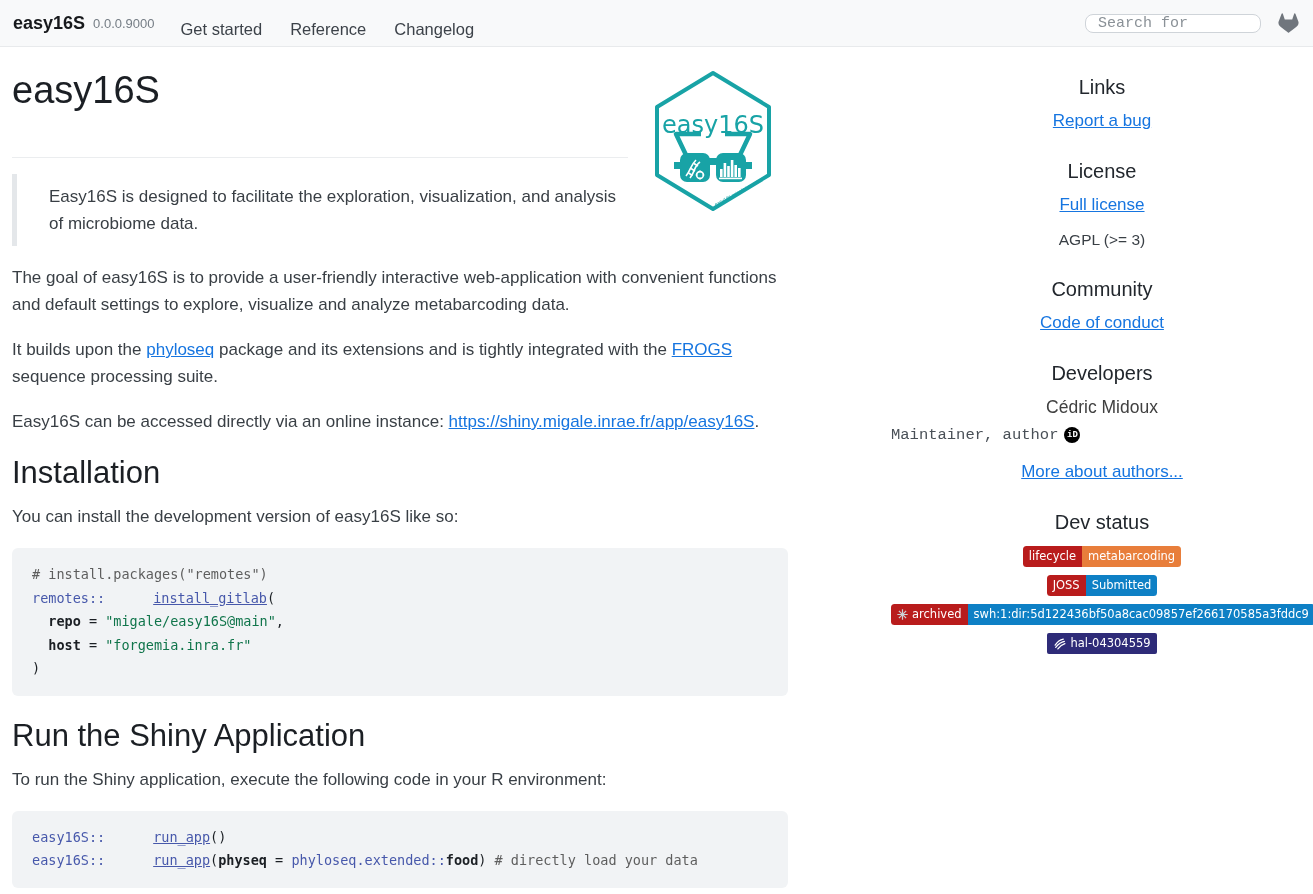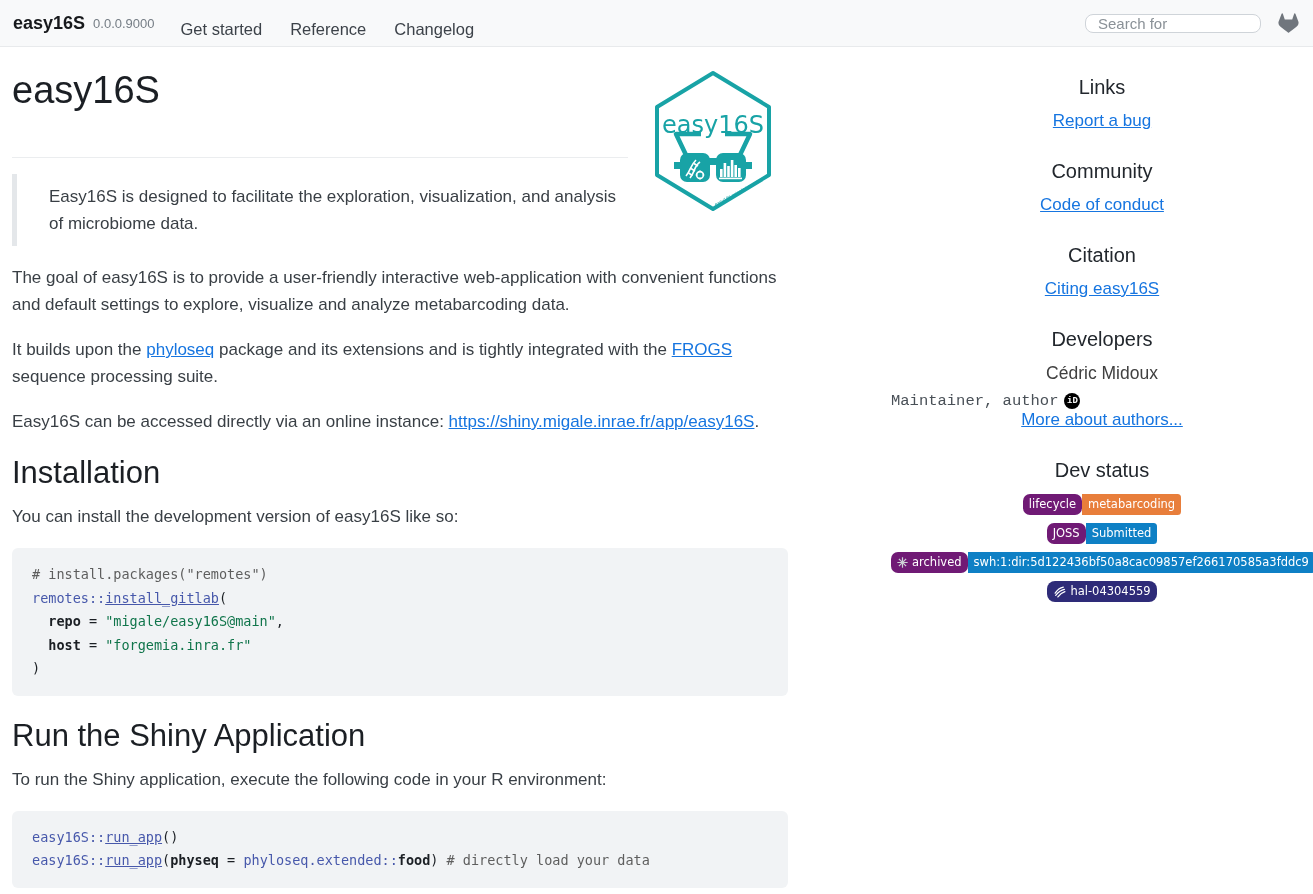--- a/index.html
+++ b/index.html
@@ -14,21 +14,21 @@
     display:flex; align-items:center; padding:0 14px 0 13px;
   }
   .brand{ font-size:18px; font-weight:700; color:#17191c; text-decoration:none; }
   .version{ font-size:13px; color:#757d85; margin-left:8px; }
   .nav-links{ display:flex; gap:28px; margin-left:26px; }
   .nav-links a{ font-size:16.5px; color:#3c4249; text-decoration:none;margin-top:12px; }
   .search{ margin-left:auto; }
   .search input{
     width:176px; height:19px; border:1px solid #cfd4d9; border-radius:8px;
     padding:0 12px; font-size:15px; color:#495057; background:#fff; outline:none;
-    font-family:Liberation Sans, sans-serif;
+    font-family:Liberation Mono, monospace;
   }
   .search input::placeholder{ color:#8a9197; }
   .gitlab-link{ margin-left:17px; display:flex; align-items:center; }
   
   .page{ display:flex; padding-left:12px; }
   main{ width:776px; }
   aside{ width:422px; margin-left:103px; padding-top:28px; }
   
   .logo{ float:right; margin:23px 14px 8px 24px; }
   h1{ font-size:38px; font-weight:400; color:#1b1f24; margin:20px 0 0; line-height:46px; }
@@ -39,48 +39,48 @@
   }
   p{ font-size:17px; line-height:27px; margin:0 0 18px; }
   a{ color:#1675e0; text-decoration:underline; }
   h2{ font-size:31px; font-weight:400; color:#1b1f24; margin:8px 0 10px; line-height:40px; }
   pre{
     background:#f1f3f5; border-radius:6px; padding:15px 20px; margin:12px 0 20px;
     font-family:"DejaVu Sans Mono","Liberation Mono",monospace;
     font-size:13.5px; line-height:23.5px; color:#1b1f24; white-space:pre;
   }
   .code-ns{ color:#4758AB; }
-  .code-fn{ color:#4758AB; text-decoration:underline; }
+  .code-fn{ color:#4758AB; text-decoration:underline;margin-left:48px; }
   .code-arg{ font-weight:700; color:#1b1f24; }
   .code-str{ color:#10754B; }
   .code-comment{ color:#5E5E5E; }
   
   .sb-section{ margin-bottom:28px;text-align:center; }
   .sb-h{ font-size:20px; font-weight:400; color:#22272d; margin:0 0 12px; line-height:24px; }
   .sb-link{ font-size:17px; }
   .sb-text{ font-size:15.5px; color:#393f45; margin-top:16px; }
   .dev-name{ font-size:17.5px; color:#404040; margin:0 0 8px; font-weight:400; }
   .dev-role{ font-size:15.5px; color:#495057; display:flex; align-items:center; gap:6px;font-family:Liberation Mono, monospace; }
   .orcid{
     width:16px; height:16px; border-radius:50%; background:#000000; color:#fff;
     font-size:9px; font-weight:700; display:inline-flex; align-items:center;
     justify-content:center; text-decoration:none;
   }
-  .more-link{ display:inline-block; font-size:17px; }
+  .more-link{ display:inline-block; margin-top:18px; font-size:17px; }
   .badge-row{ margin-bottom:8px; }
   .shield{
     display:inline-flex; align-items:stretch; border-radius:3.5px; overflow:hidden;
     font-family:"DejaVu Sans",sans-serif; font-size:11.5px; color:#fff;
     text-decoration:none; line-height:14px; vertical-align:middle;
   }
   .seg{ padding:3px 6px 4px; display:inline-flex; align-items:center; gap:4px; }
-  .seg-left{ background:#701a75;border-radius:7px; }
+  .seg-left{ background:#b91c1c; }
   .bg-orange{ background:#E87E3B; }
   .bg-blue{ background:#0E80C5; }
-  .bg-hal{ background:#2E2B78; border-radius:8px; }
+  .bg-hal{ background:#2E2B78; border-radius:2px; }
 </style>
 </head>
 <body>
 
 <header class="navbar">
   <a class="brand">easy16S</a>
   <span class="version">0.0.0.9000</span>
   <nav class="nav-links">
     <a>Get started</a>
     <a>Reference</a>
@@ -178,30 +178,31 @@
 
   </main>
 
   <aside>
 
     <div class="sb-section">
       <h2 class="sb-h">Links</h2>
       <a class="sb-link">Report a bug</a>
     </div>
 
+    <div class="sb-section">
+      <h2 class="sb-h">License</h2>
+      <a class="sb-link">Full license</a>
+      <div class="sb-text">AGPL (&gt;= 3)</div>
+    </div>
 
     <div class="sb-section">
       <h2 class="sb-h">Community</h2>
       <a class="sb-link">Code of conduct</a>
     </div>
 
-    <div class="sb-section">
-      <h2 class="sb-h">Citation</h2>
-      <a class="sb-link">Citing easy16S</a>
-    </div>
 
     <div class="sb-section">
       <h2 class="sb-h">Developers</h2>
       <div class="dev-name">Cédric Midoux</div>
       <div class="dev-role">
         <span>Maintainer, author</span>
         <a class="orcid">iD</a>
       </div>
       <a class="more-link">More about authors...</a>
     </div>

